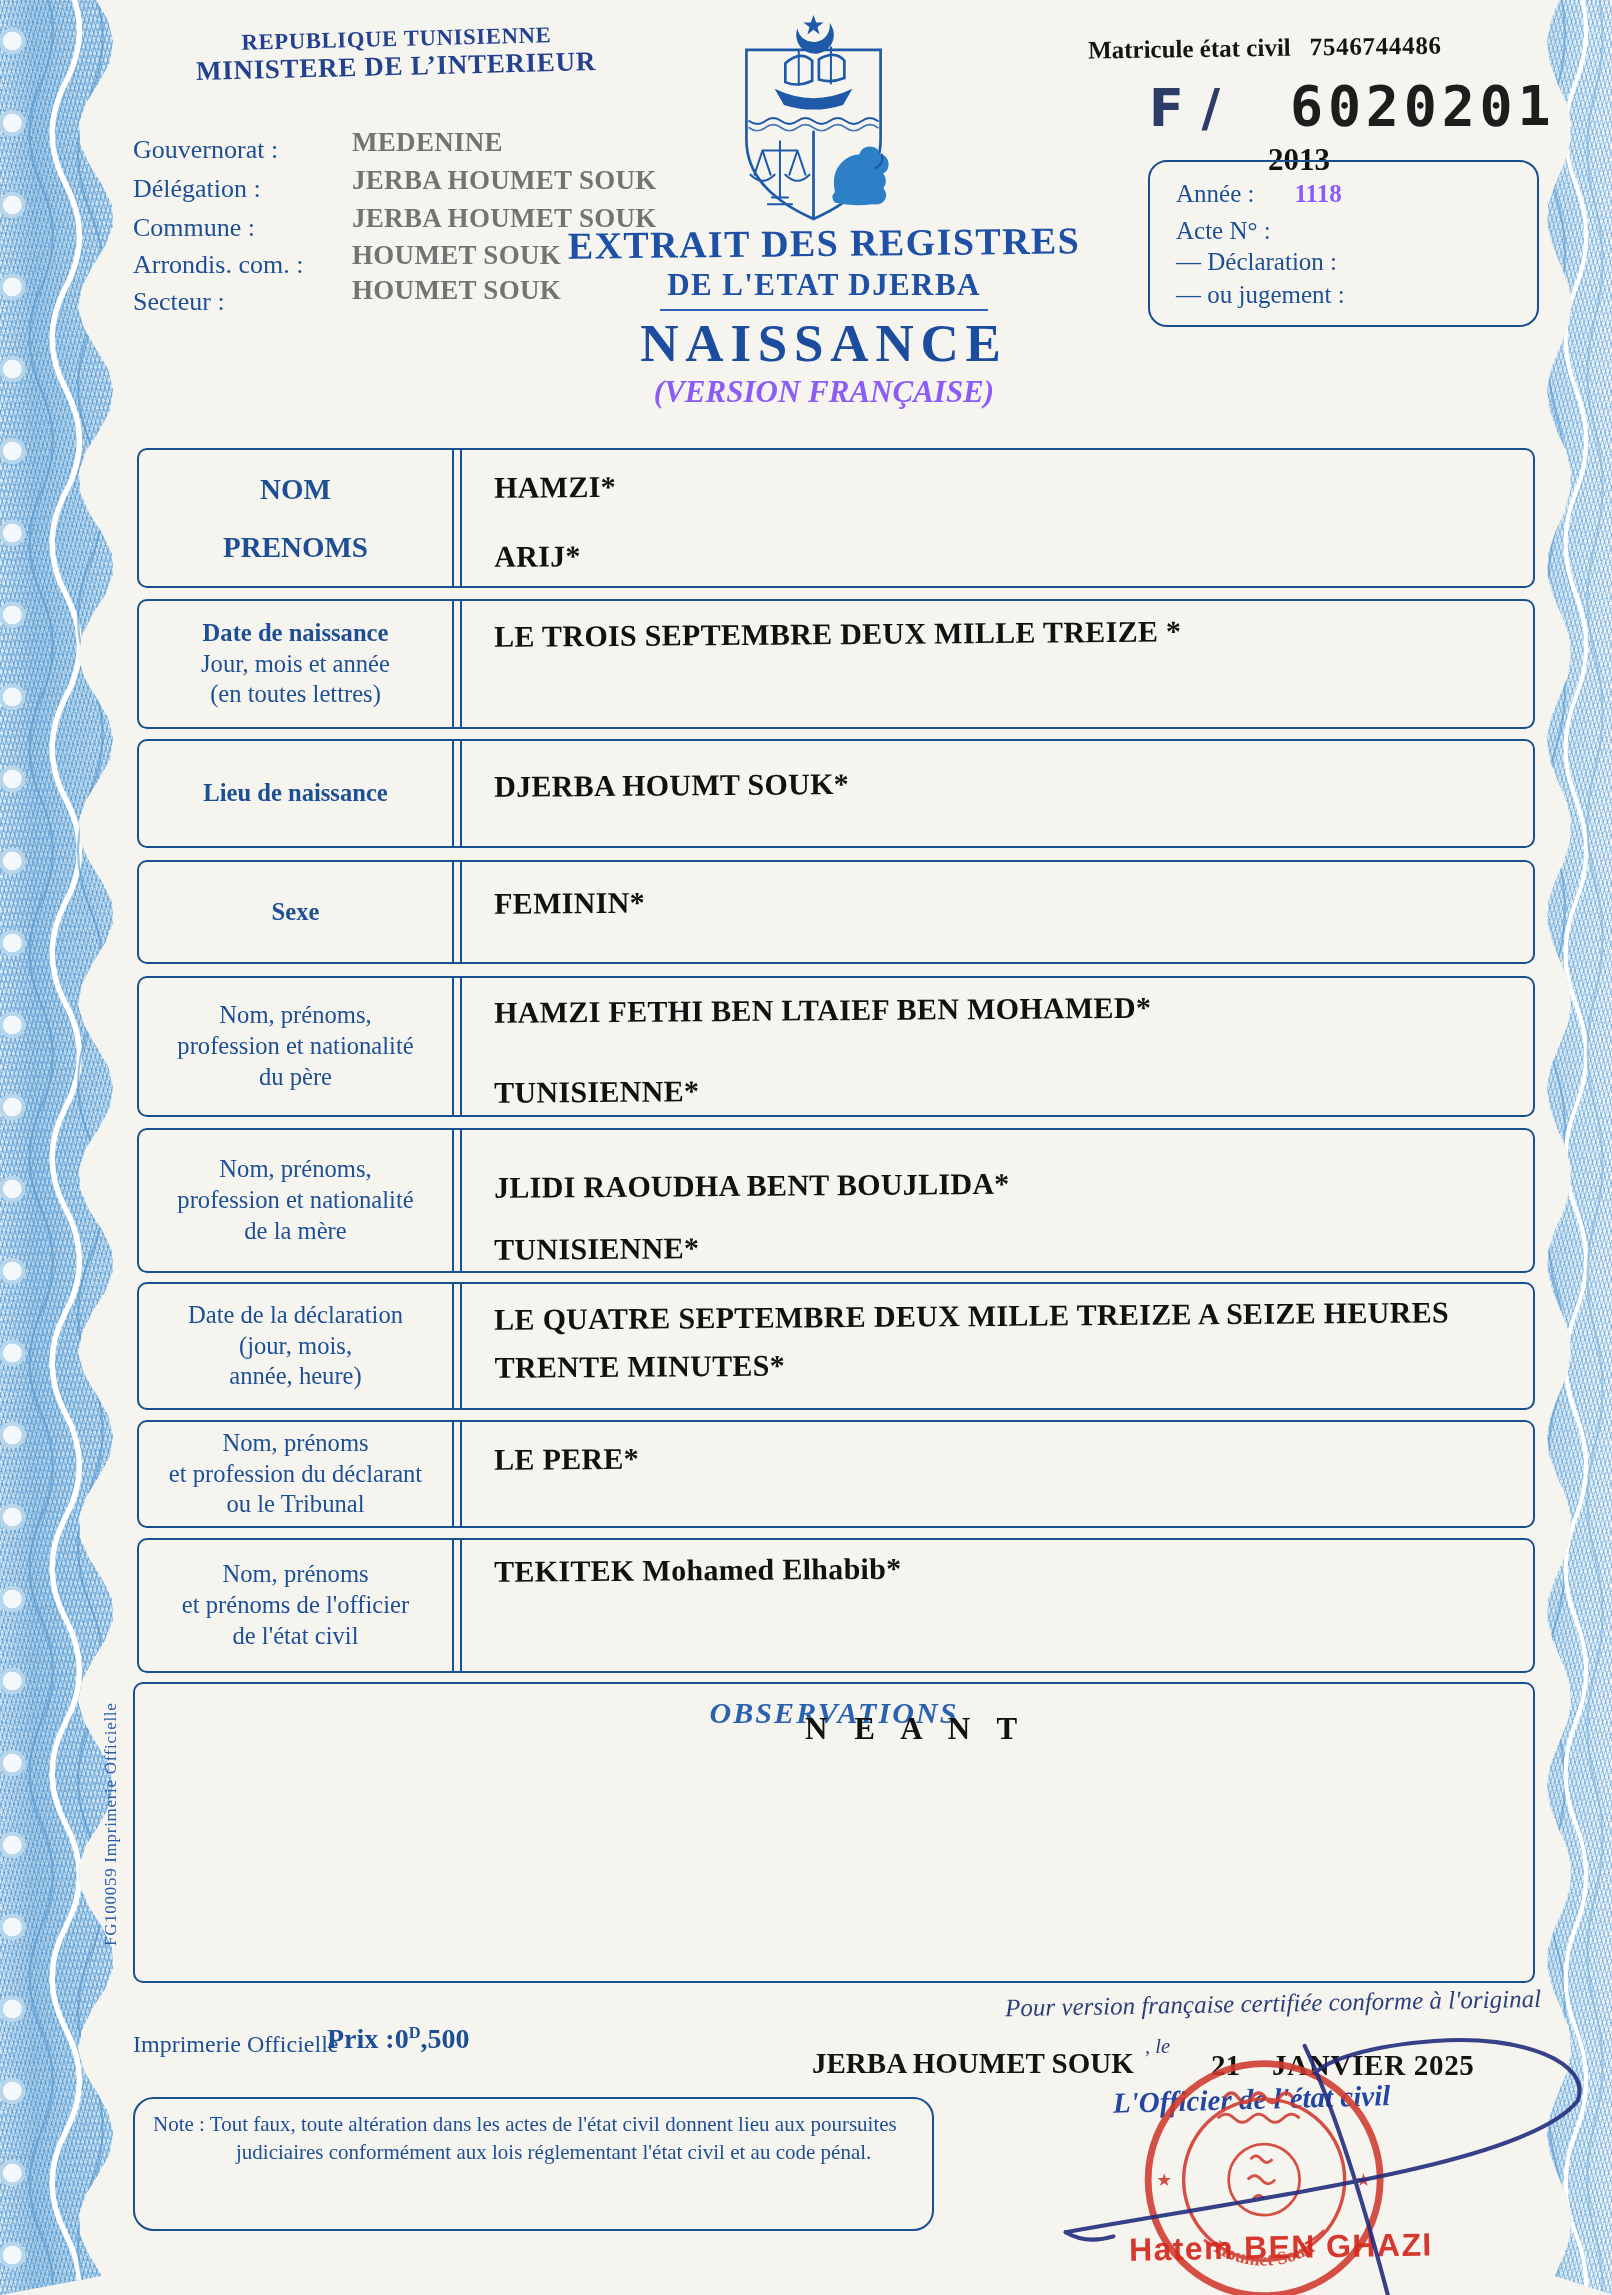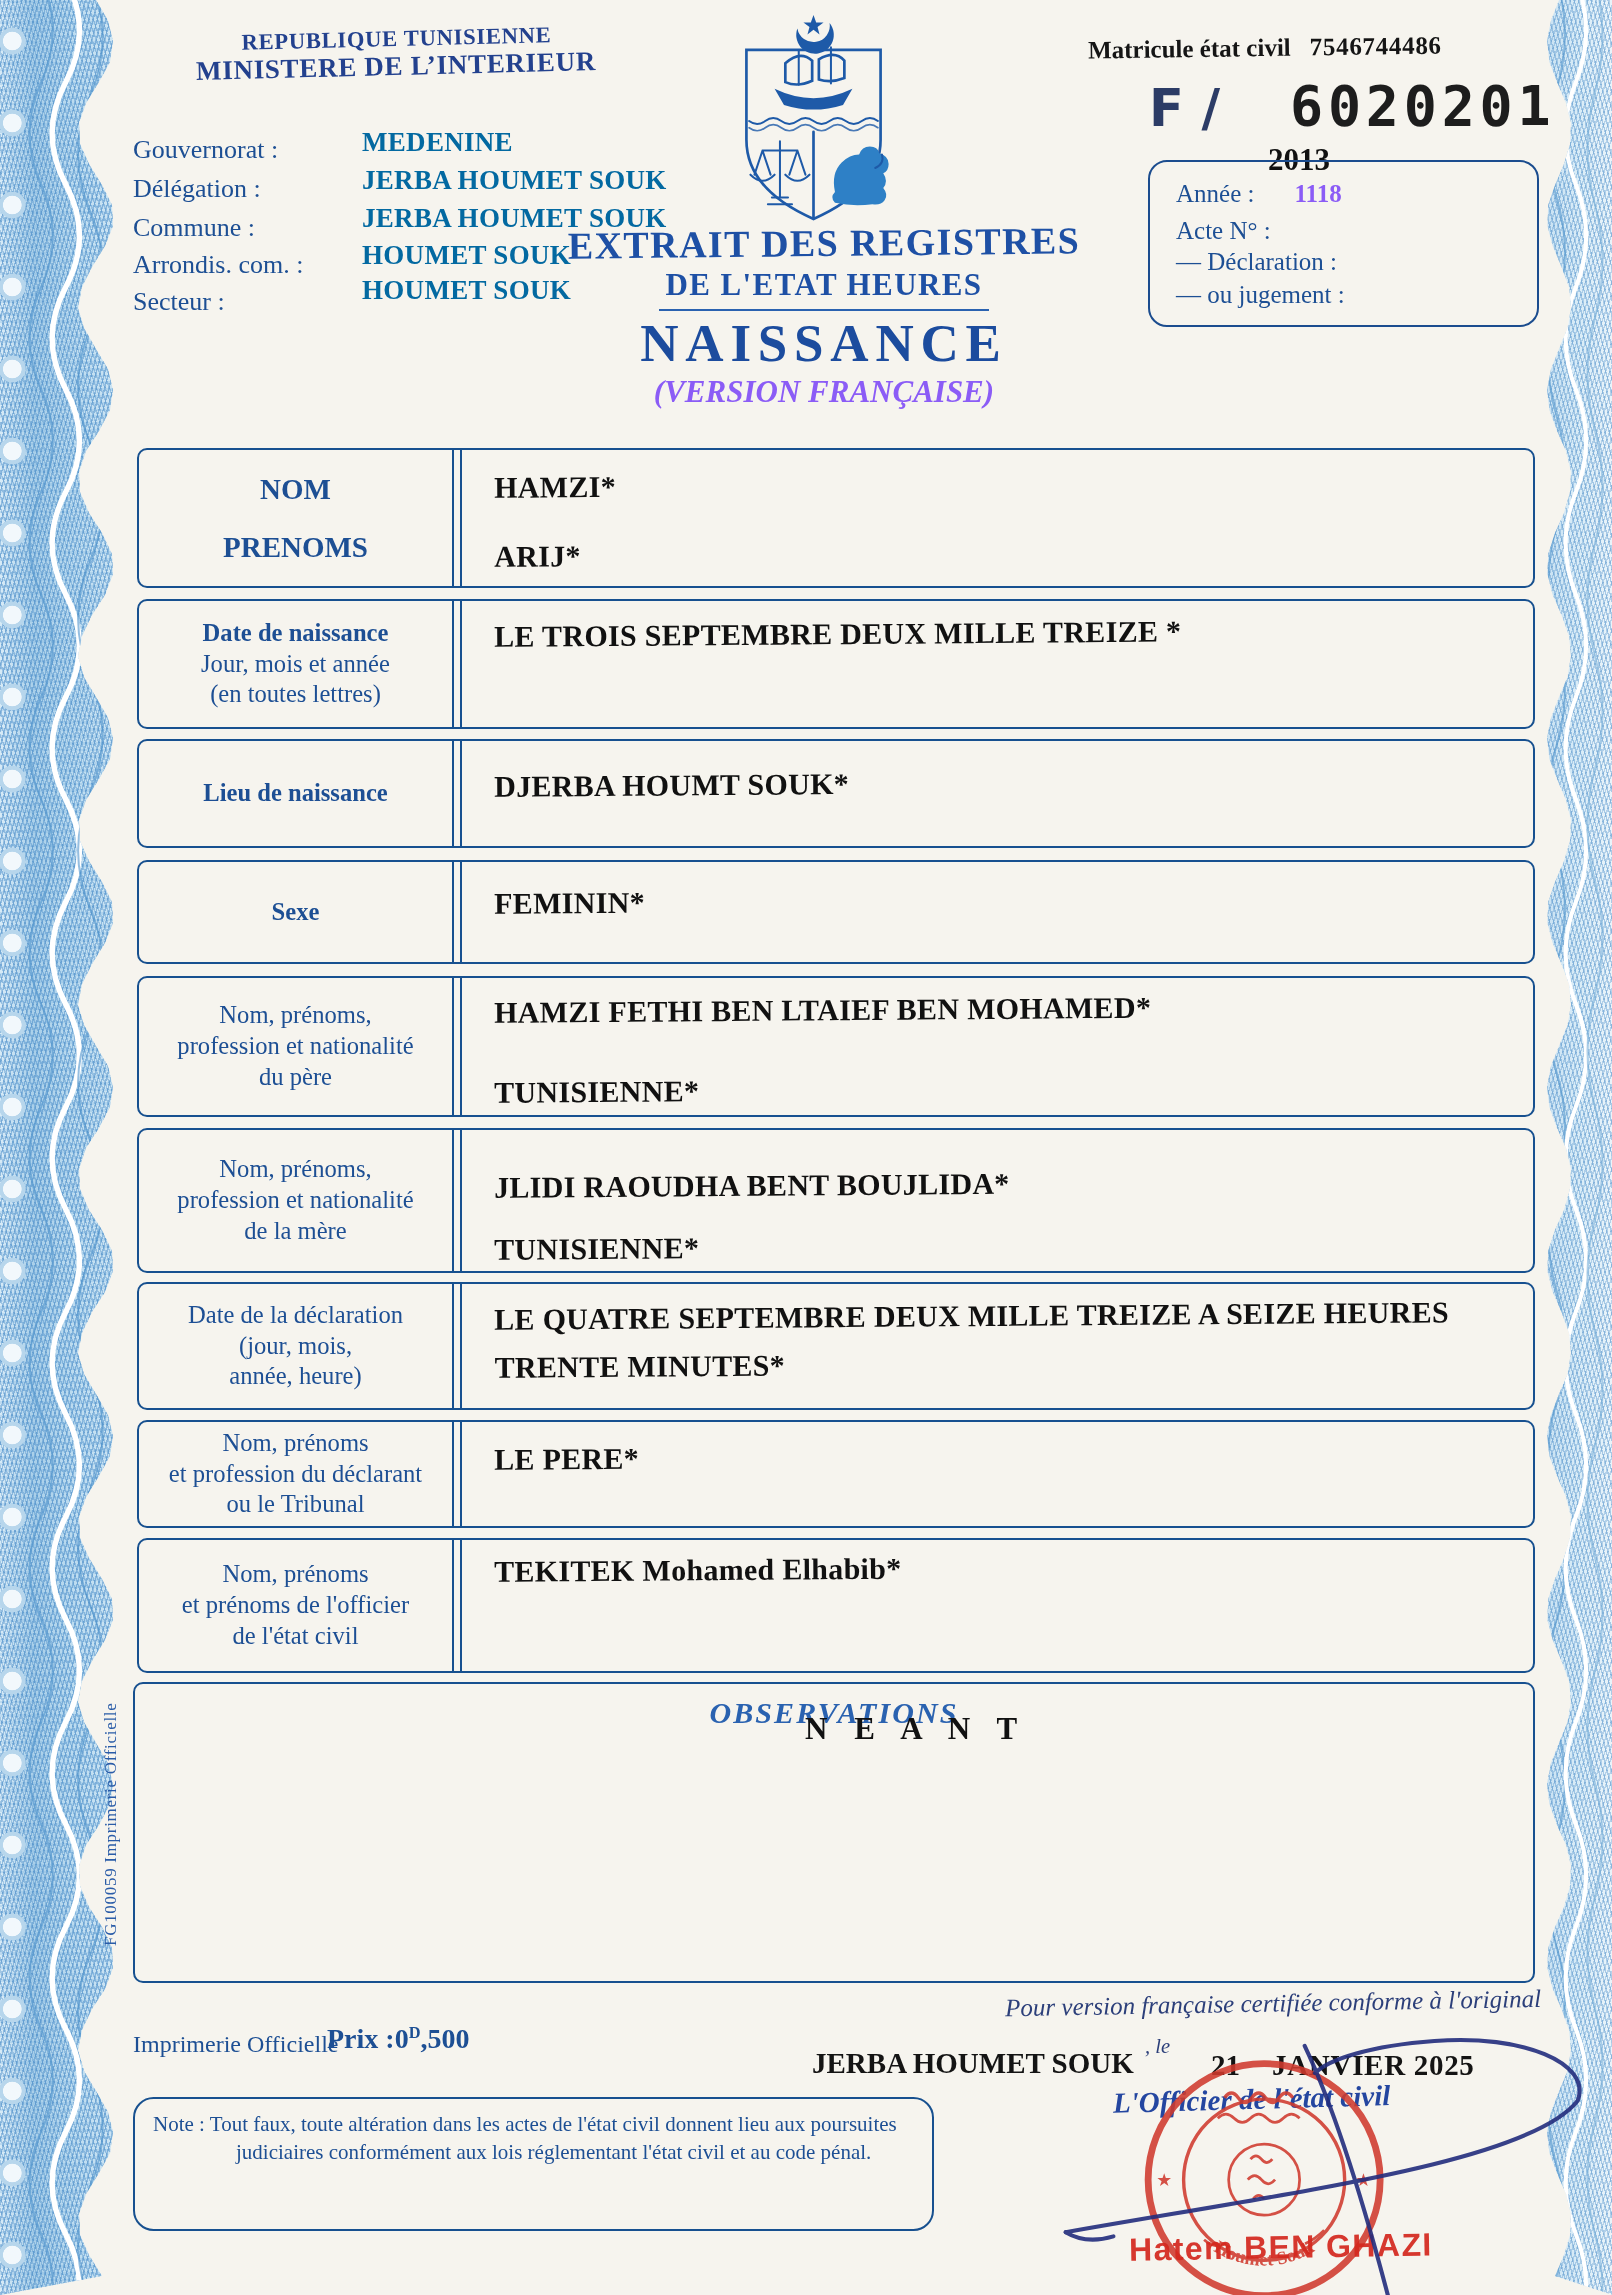--- a/index.html
+++ b/index.html
@@ -35,21 +35,21 @@
      font-family:"DejaVu Sans",sans-serif;}
   .stamp-num{position:absolute;left:1290px;top:74px;font-size:55px;font-weight:bold;color:#1d1d1d;
      font-family:"DejaVu Sans Mono",monospace;letter-spacing:4.8px;}
   .stamp-year{position:absolute;left:1268px;top:142px;font-size:31px;font-weight:bold;color:#111;}
   .acte-box{position:absolute;left:1148px;top:160px;width:387px;height:163px;border:2.4px solid #1b4c8e;
      border-radius:19px;color:#1d4f94;font-size:25px;}
   .acte-box .ln{position:absolute;left:26px;white-space:nowrap;}
   .acte-box .ln .v{color:#8b5cf6;font-weight:bold;margin-left:40px;}
   
   .admin-label{position:absolute;left:133px;font-size:26px;color:#1d4f94;white-space:nowrap;}
-  .admin-value{position:absolute;left:362px;font-size:27px;font-weight:bold;color:#0369a1;
+  .admin-value{position:absolute;left:352px;font-size:27px;font-weight:bold;color:#737373;
      letter-spacing:0.3px;white-space:nowrap;}
   
   .title1{position:absolute;left:547px;top:221px;width:554px;text-align:center;font-size:38px;
      font-weight:bold;color:#1e50a5;letter-spacing:1.4px;transform:rotate(-0.6deg);white-space:nowrap;}
   .title2wrap{position:absolute;left:547px;top:267px;width:554px;text-align:center;}
   .title2{display:inline-block;font-size:31px;font-weight:bold;color:#1e50a5;letter-spacing:1.4px;
      border-bottom:2.7px solid #2a62b0;padding:0 6.8px 5.5px;}
   .title3{position:absolute;left:547px;top:313px;width:554px;text-align:center;font-size:53px;
      font-weight:bold;color:#1c4c9e;letter-spacing:6.8px;}
   .title4{position:absolute;left:547px;top:374px;width:554px;text-align:center;font-size:31px;
@@ -164,21 +164,21 @@
       <path d="M120,184 V312"></path>
       <path d="M70,198 V282 M44,212 H96 M44,212 L32,248 M44,212 L56,248 M96,212 L84,248 M96,212 L108,248" stroke-width="3"></path>
       <path d="M26,248 q18,18 36,0 M78,248 q18,18 36,0" stroke-width="3"></path>
       <path d="M58,282 h24 M52,292 h36" stroke-width="3"></path>
       <path d="M152,290 q-8,-8 0,-16 q-6,-28 10,-44 q12,-12 26,-12 q4,-12 16,-12 q12,0 14,10 q14,4 14,16 q0,10 -8,14 q8,12 0,22 q8,10 2,18 q-6,8 -18,6 q-28,4 -56,-2 Z" fill="#2e80c6" stroke="none"></path>
       <path d="M212,238 q14,-6 10,-20" stroke-width="3"></path>
     </g>
   </svg>
 
   <div class="title1">EXTRAIT DES REGISTRES</div>
-  <div class="title2wrap"><span class="title2">DE L'ETAT HEURES</span></div>
+  <div class="title2wrap"><span class="title2">DE L'ETAT DJERBA</span></div>
   <div class="title3">NAISSANCE</div>
   <div class="title4">(VERSION FRANÇAISE)</div>
 
   <div class="row" style="top:448px;height:140px">
     <div class="cell-label big">
       <span>NOM</span>
       <span>PRENOMS</span>
     </div>
     <div class="divider"></div>
     <div class="cell-value">

